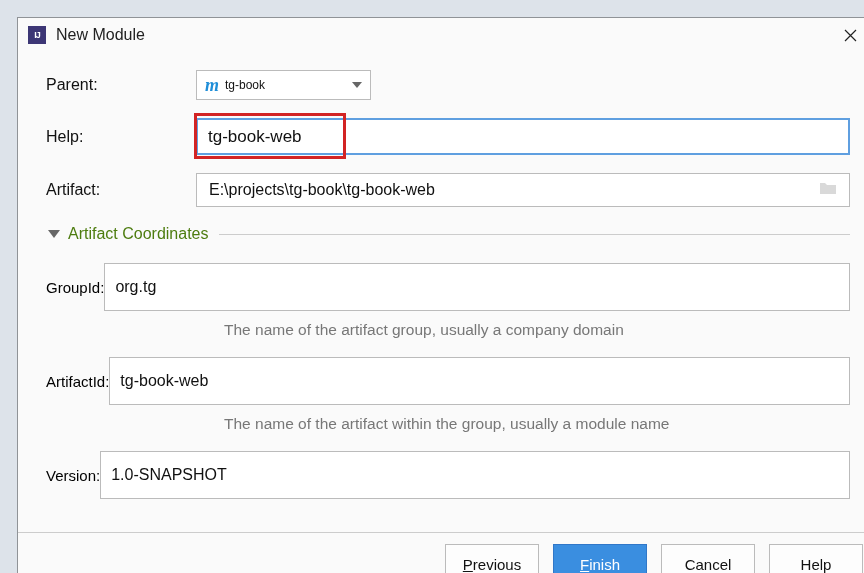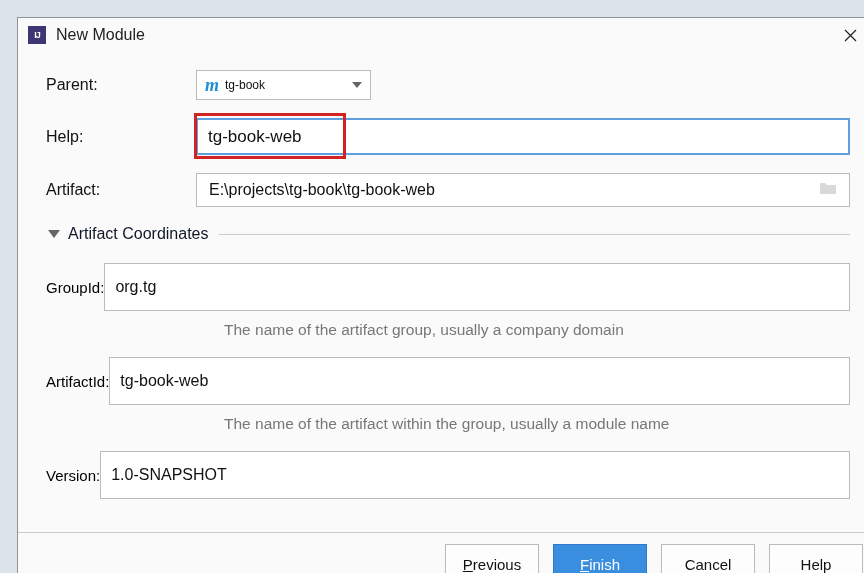--- a/index.html
+++ b/index.html
@@ -171,21 +171,21 @@
       height: 0;
       border-left: 6px solid transparent;
       border-right: 6px solid transparent;
       border-top: 8px solid #666;
       margin-right: 8px;
       margin-left: 2px;
       cursor: pointer;
     }
     .section-label {
       font-size: 16px;
-      color: #0f172a;
+      color: #4d7c0f;
       margin-right: 10px;
     }
     .section-line {
       flex: 1;
       height: 1px;
       background: #ccc;
     }
 
     .artifact-row {
       display: flex;

